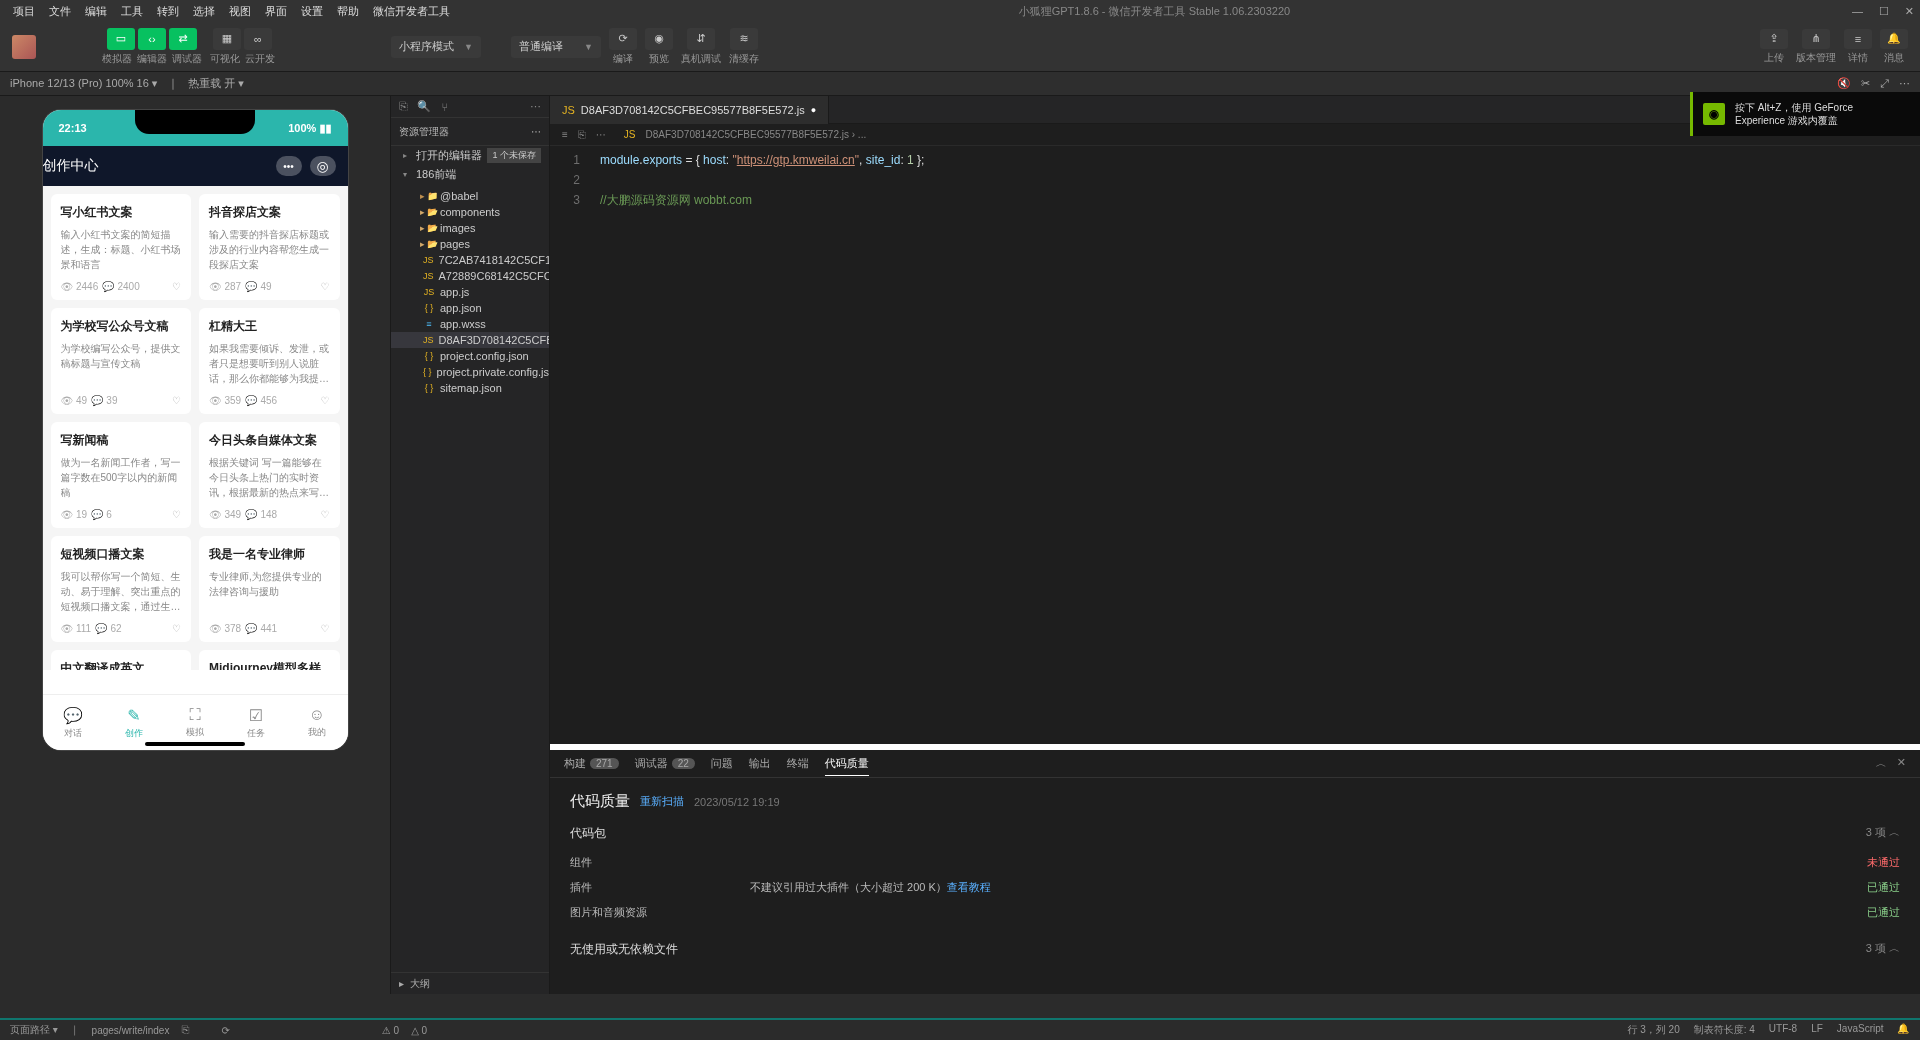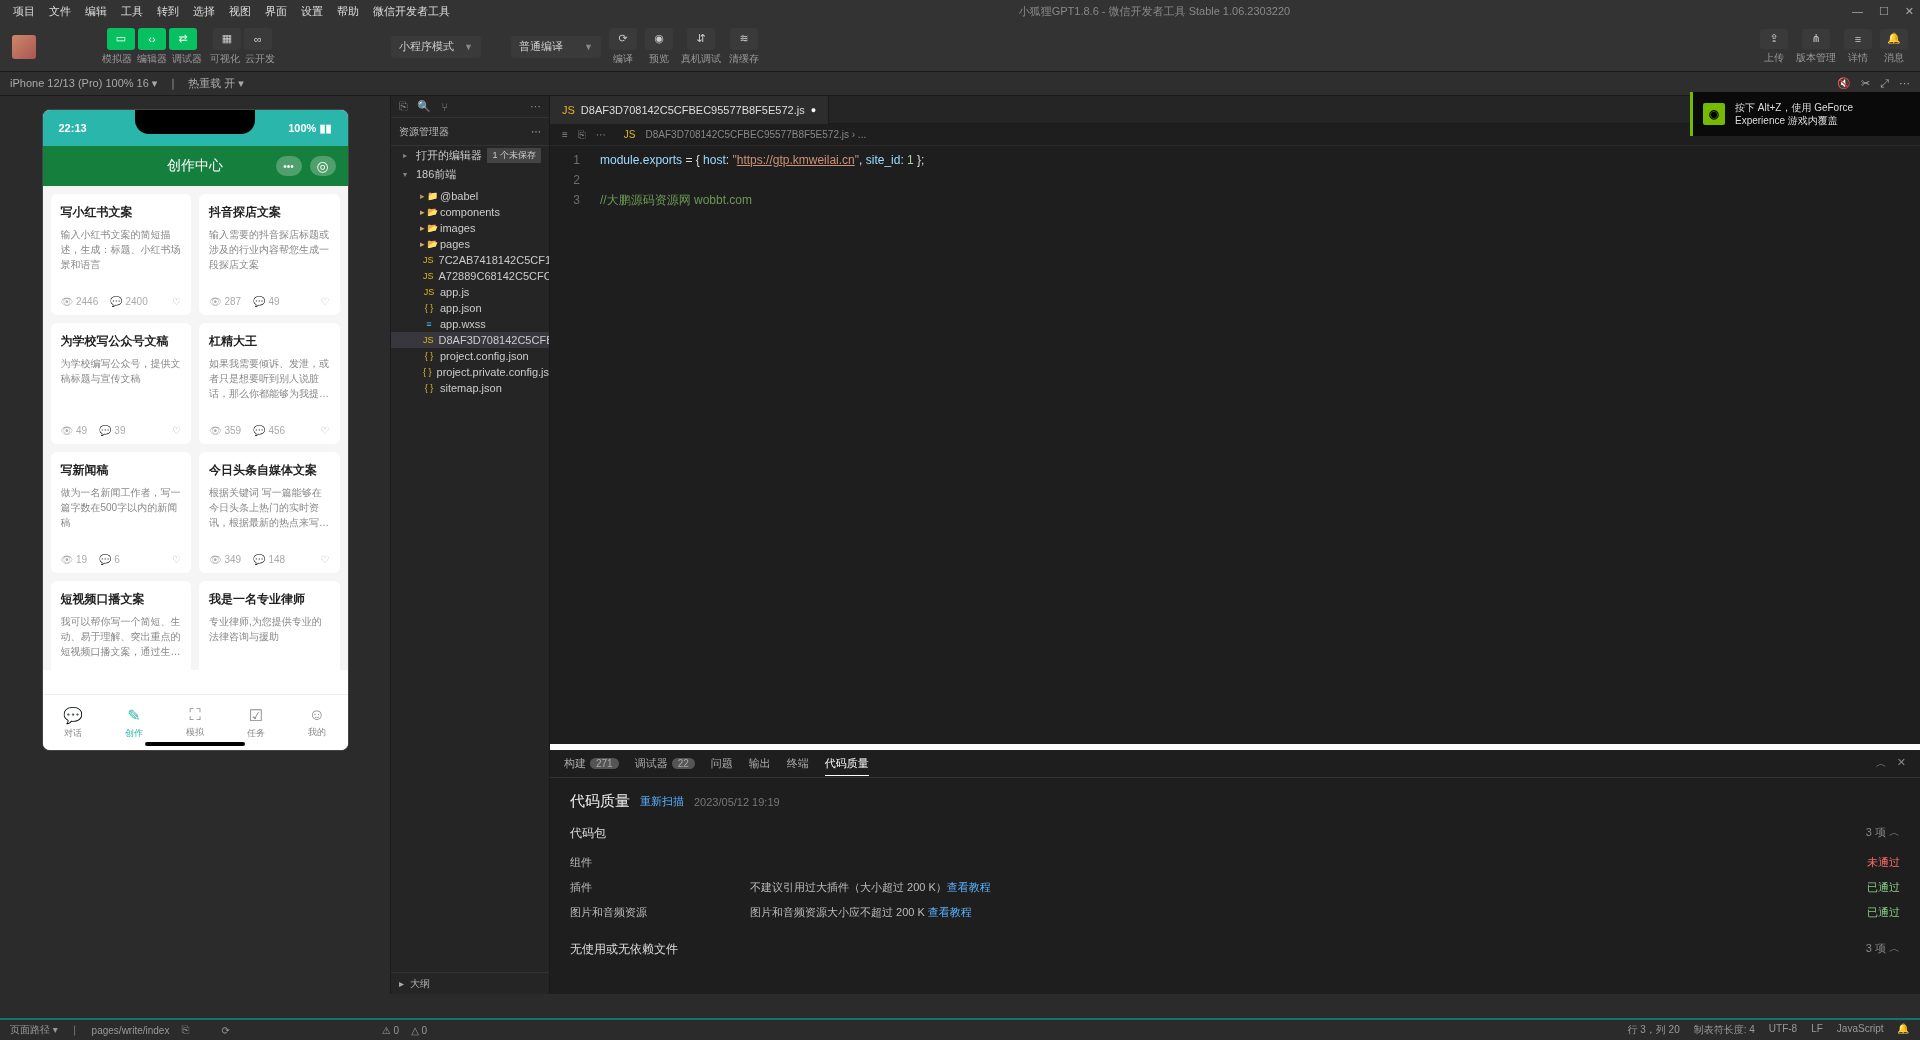--- a/index.html
+++ b/index.html
@@ -26,35 +26,35 @@
 .subbar { height:24px; background:#2e2e2e; border-bottom:1px solid #1a1a1a; display:flex; align-items:center; padding:0 10px; font-size:11px; color:#aaa; gap:10px; }
 .subbar .right { margin-left:auto; display:flex; gap:10px; }
 
 
 .cols { display:flex; height:calc(1040px - 24px - 22px - 50px - 24px - 22px); }
 .sim-col { width:390px; background:#2b2b2b; display:flex; justify-content:center; padding-top:14px; }
 .explorer-col { width:160px; background:#252526; border-left:1px solid #1a1a1a; border-right:1px solid #1a1a1a; display:flex; flex-direction:column; }
 .editor-col { flex:1; background:#1e1e1e; display:flex; flex-direction:column; }
 
 
-.phone { width:305px; height:640px; background:#fff; border-radius:7px; position:relative; overflow:hidden; box-shadow:0 0 0 1px #444; }
+.phone { width:305px; height:640px; background:#fff; border-radius:18px; position:relative; overflow:hidden; box-shadow:0 0 0 1px #444; }
 .notch { position:absolute; top:0; left:50%; transform:translateX(-50%); width:120px; height:24px; background:#000; border-radius:0 0 14px 14px; z-index:5; }
 .statusbar { height:36px; background:#2bb6ac; display:flex; align-items:center; justify-content:space-between; padding:0 16px; color:#fff; font-size:11px; font-weight:600; }
-.appheader { height:40px; background:#15803d; color:#fff; display:flex; align-items:center; justify-content:center; font-size:14px; position:relative; }
+.appheader { height:40px; background:#0f172a; color:#fff; display:flex; align-items:center; justify-content:flex-start; font-size:14px; position:relative; }
 .appheader .dots { position:absolute; right:46px; width:26px; height:20px; background:rgba(255,255,255,.25); border-radius:10px; display:flex; align-items:center; justify-content:center; font-size:10px; }
 .appheader .target { position:absolute; right:12px; width:26px; height:20px; background:rgba(255,255,255,.25); border-radius:10px; display:flex; align-items:center; justify-content:center; }
 .tabs { height:36px; background:#fff; display:flex; align-items:center; justify-content:space-around; border-bottom:1px solid #eee; }
 .tabs .tab { font-size:12px; color:#666; padding:6px 0; }
 .tabs .tab.active { color:#2bb6ac; border-bottom:2px solid #2bb6ac; }
 .cards { height:484px; overflow-y:auto; background:#f5f5f5; padding:8px; }
 .cardrow { display:flex; gap:8px; margin-bottom:8px; }
 .card { flex:1; background:#fff; border-radius:6px; padding:10px 10px 8px; }
 .card .ct { font-size:12px; font-weight:600; color:#222; margin-bottom:6px; }
 .card .cd { font-size:10px; color:#888; line-height:1.5; height:46px; overflow:hidden; }
-.card .cf { display:flex; align-items:center; gap:12px; margin-top:23px; font-size:10px; color:#aaa; }
+.card .cf { display:flex; align-items:center; gap:4px; margin-top:8px; font-size:10px; color:#aaa; }
 .card .cf .heart { margin-left:auto; }
 .tabbar { position:absolute; bottom:0; left:0; right:0; height:56px; background:#fff; display:flex; border-top:1px solid #eee; }
 .tabbar .tb { flex:1; display:flex; flex-direction:column; align-items:center; justify-content:center; font-size:9px; color:#888; gap:2px; }
 .tabbar .tb.active { color:#2bb6ac; }
 .homebar { position:absolute; bottom:4px; left:50%; transform:translateX(-50%); width:100px; height:4px; background:#000; border-radius:2px; }
 
 
 .exp-head { height:28px; display:flex; align-items:center; padding:0 8px; font-size:10px; color:#bbb; border-bottom:1px solid #333; justify-content:space-between; }
 .exp-icons { height:22px; display:flex; align-items:center; padding:0 8px; gap:10px; color:#888; font-size:11px; border-bottom:1px solid #333; }
 .exp-tree { flex:1; overflow-y:auto; font-size:11px; padding:4px 0; }
@@ -491,21 +491,20 @@
               <span class="c1">组件</span>
               <span class="st-fail">未通过</span>
             </div>
             <div class="pq-row">
               <span class="c1">插件</span>
               <span class="c2">不建议引用过大插件（大小超过 200 K）<span class="link">查看教程</span></span>
               <span class="st-pass">已通过</span>
             </div>
             <div class="pq-row">
               <span class="c1">图片和音频资源</span>
-              <span class="c2">图片和音频资源大小应不超过 200 K <span class="link">查看教程</span></span>
               <span class="st-pass">已通过</span>
             </div>
           </div>
         <div class="pq-sec" style="margin-top:16px">
             <span>无使用或无依赖文件</span>
             <span class="count-r">3 项 ︿</span>
           </div>
       </div>
     </div>
   </div>

